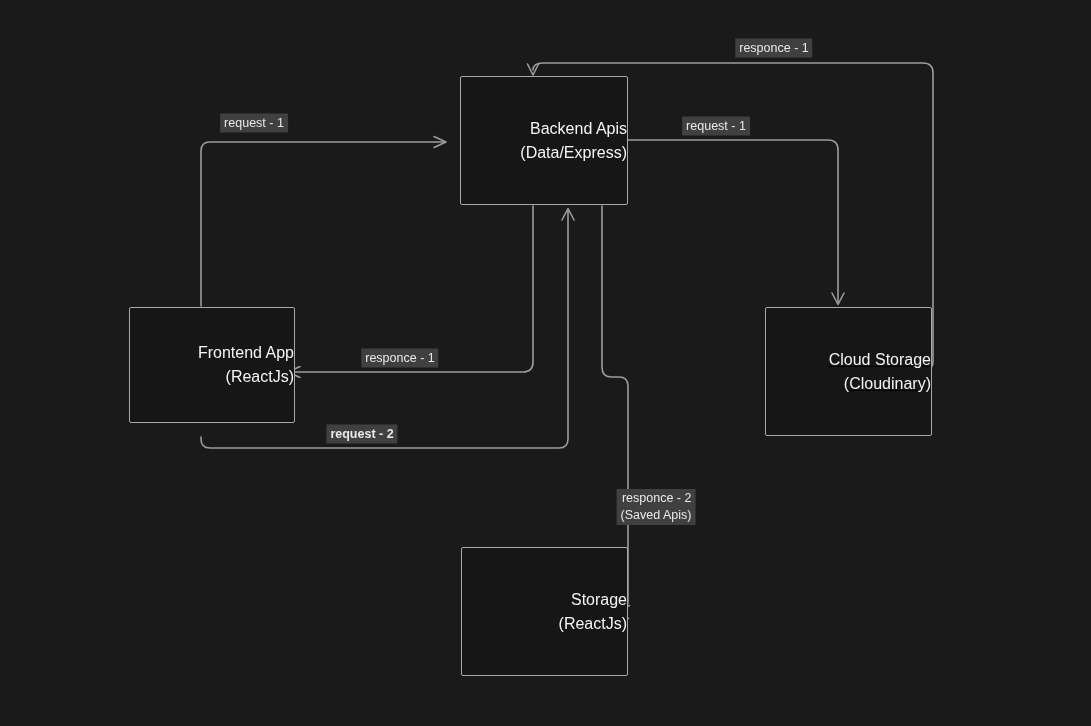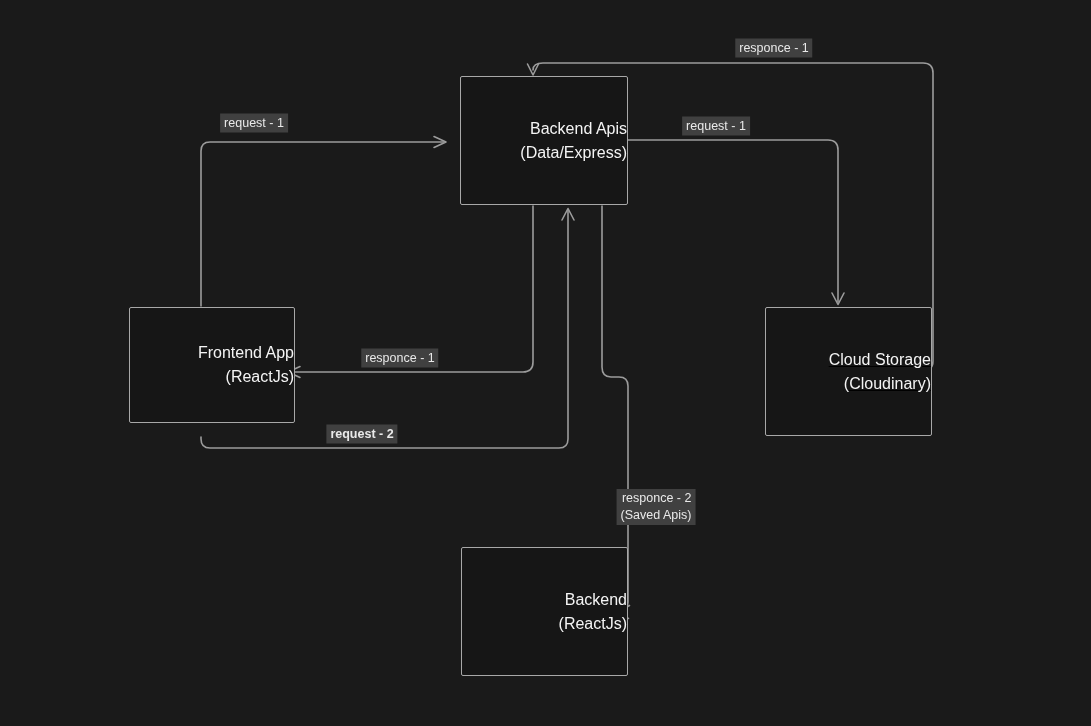--- a/index.html
+++ b/index.html
@@ -93,21 +93,21 @@
     <div class="node-title">Frontend App</div>
     <div class="node-subtitle">(ReactJs)</div>
   </div>
 
   <div class="node" style="left:754px; top:307px; width:167px; height:129px;text-decoration:underline;">
     <div class="node-title">Cloud Storage</div>
     <div class="node-subtitle">(Cloudinary)</div>
   </div>
 
   <div class="node" style="left:450px; top:547px; width:167px; height:129px;">
-    <div class="node-title">Backend</div>
+    <div class="node-title">Storage</div>
     <div class="node-subtitle">(ReactJs)</div>
   </div>
 
   <div class="edge-label" style="left:254px; top:123px;">request - 1</div>
 
   <div class="edge-label" style="left:774px; top:48px;">responce - 1</div>
 
   <div class="edge-label" style="left:716px; top:126px;">request - 1</div>
 
   <div class="edge-label" style="left:400px; top:358px;">responce - 1</div>

